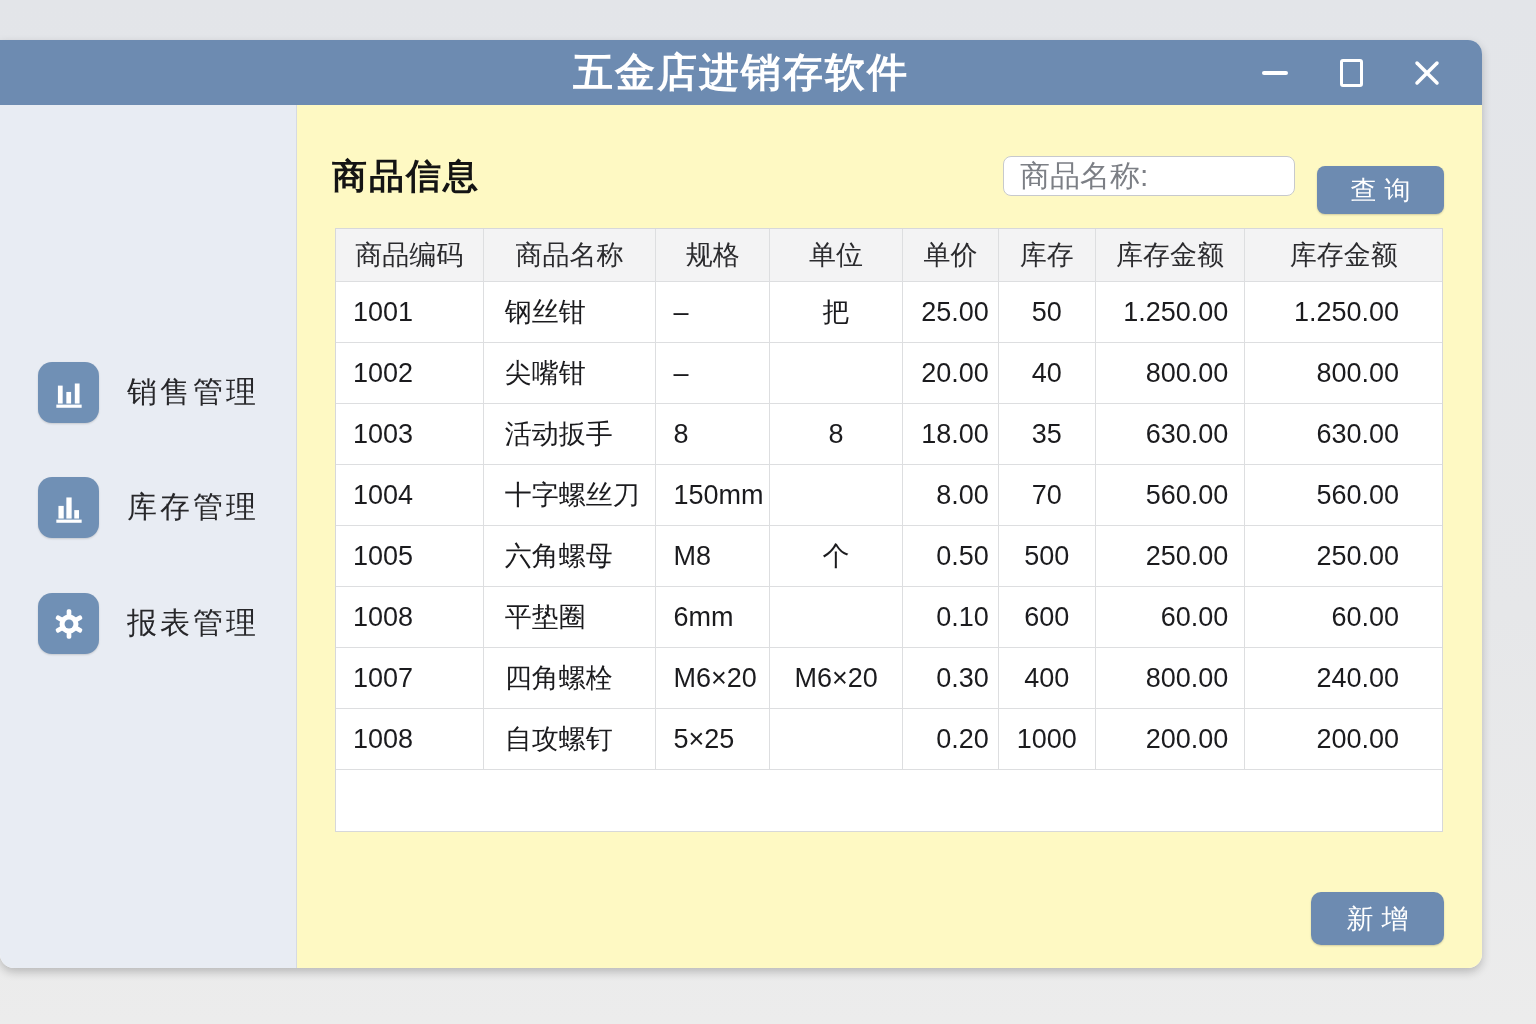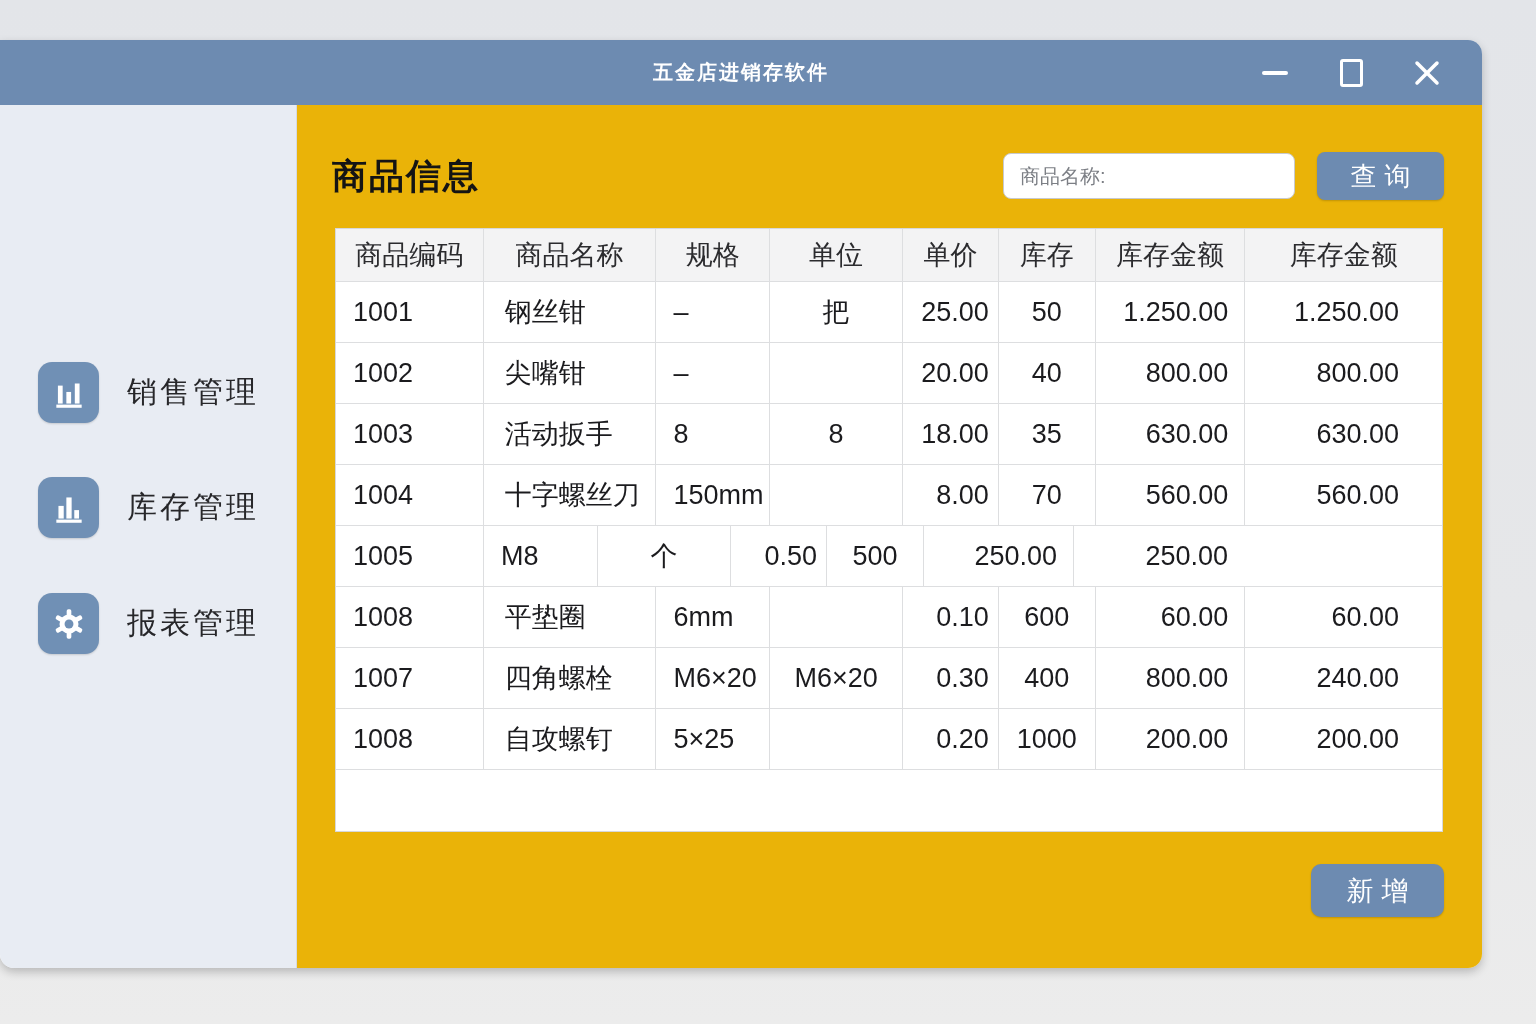--- a/index.html
+++ b/index.html
@@ -18,21 +18,21 @@
     overflow:hidden;
   }
   
   .titlebar {
     position:absolute; left:0; top:0; right:0; height:65px;
     background:#6d8bb1;
     display:flex; align-items:center;
   }
   .titlebar-title {
     position:absolute; left:0; right:0; text-align:center;
-    color:#ffffff; font-size:20px; font-weight:600; letter-spacing:2px;
+    color:#ffffff; font-size:40px; font-weight:600; letter-spacing:2px;
   }
   .win-controls {
     position:absolute; right:40px; top:0; height:65px;
     display:flex; align-items:center; gap:46px; z-index:2;
   }
   .win-btn { width:30px; height:30px; display:flex; align-items:center; justify-content:center; cursor:pointer; }
   .min-glyph { width:26px; height:4px; background:#fff; border-radius:2px; }
   .max-glyph { width:23px; height:28px; border:3.5px solid #fff; border-radius:3px; }
   .close-glyph { width:26px; height:26px; }
   .close-glyph line { stroke:#fff; stroke-width:3.5; stroke-linecap:round; }
@@ -45,38 +45,39 @@
   .side-item {
     position:absolute; left:38px; display:flex; align-items:center; gap:28px; cursor:pointer;
   }
   .side-item .icon-box {
     width:61px; height:61px; border-radius:14px; background:#7090b5;
     display:flex; align-items:center; justify-content:center;
     box-shadow:0 1px 2px rgba(0,0,0,.15);
   }
   .side-item .label { font-size:30px; color:#27272a; letter-spacing:3px; }
   
-  .main { position:absolute; left:297px; top:65px; right:0; bottom:0; background:#eab308; }
+  .main { position:absolute; left:297px; top:65px; right:0; bottom:0; background:#fef9c3; }
   .content-header {
     position:absolute; top:45px; left:35px; right:38px; height:52px;
     display:flex; align-items:center;
   }
   .page-title { font-size:35px; font-weight:700; color:#141414; letter-spacing:2px; }
   .header-right { margin-left:auto; display:flex; align-items:center; gap:22px; }
   .search-input {
-    width:292px; height:46px; border:1px solid #c7c9cd; border-radius:8px;
-    font-size:20px; padding:0 16px; color:#333; outline:none; background:#fff;
+    width:292px; height:40px; border:1px solid #c7c9cd; border-radius:8px;
+    font-size:30px; padding:0 16px; color:#333; outline:none; background:#fff;
     font-family:inherit;
   }
   .search-input::placeholder { color:#7c7f85; }
   .btn {
     background:#6d8bb1; color:#fff; border:none; border-radius:8px;
     font-size:26px; letter-spacing:8px; text-indent:8px; cursor:pointer;
     font-family:inherit; display:flex; align-items:center; justify-content:center;
     box-shadow:0 1px 2px rgba(0,0,0,.18);
+    margin-top:28px;
   }
   .query-btn { width:127px; height:48px; }
   
   .table {
     position:absolute; top:123px; left:38px; width:1108px;
     border:1px solid #d7d8da; background:#fff;
   }
   .tr { display:flex; height:61px; border-bottom:1px solid #dddee0; }
   .tr.head { height:53px; background:#f3f3f4; }
   .td,.th {
@@ -228,20 +229,21 @@
             <div class="td col1">十字螺丝刀</div>
             <div class="td col2">150mm</div>
             <div class="td col3"></div>
             <div class="td col4">8.00</div>
             <div class="td col5">70</div>
             <div class="td col6">560.00</div>
             <div class="td col7">560.00</div>
           </div>
           <div class="tr">
             <div class="td col0">1005</div>
+            <div class="td col1">六角螺母</div>
             <div class="td col2">M8</div>
             <div class="td col3">个</div>
             <div class="td col4">0.50</div>
             <div class="td col5">500</div>
             <div class="td col6">250.00</div>
             <div class="td col7">250.00</div>
           </div>
           <div class="tr">
             <div class="td col0">1008</div>
             <div class="td col1">平垫圈</div>

